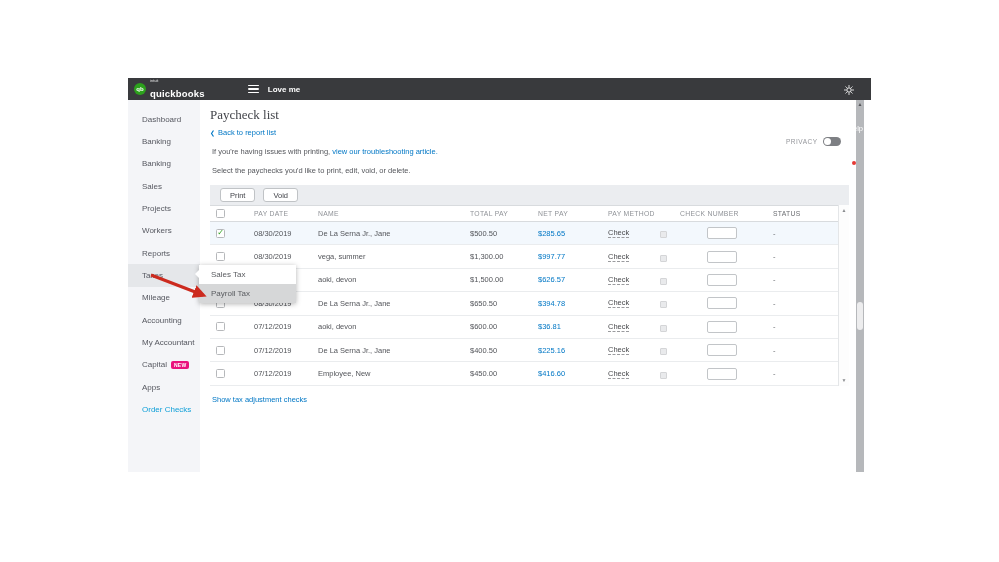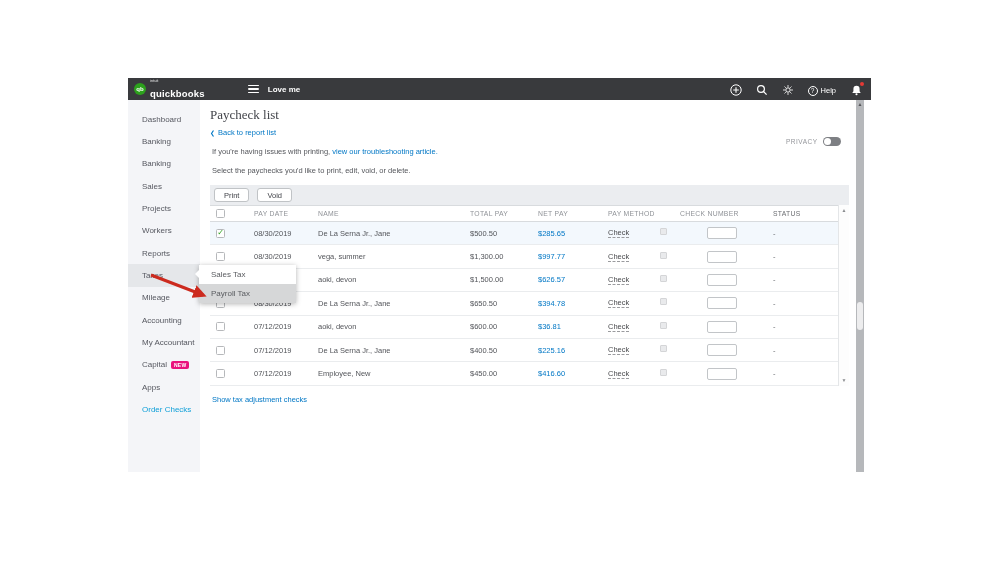--- a/index.html
+++ b/index.html
@@ -9,21 +9,21 @@
 
   
   .topbar { position:absolute; left:0; top:0; width:100%; height:22px; background:#393a3d; display:flex; align-items:center; z-index:10; }
   .qb-logo { width:12px; height:12px; border-radius:50%; background:#2ca01c; color:#fff; font-size:6px; font-weight:bold; display:flex; align-items:center; justify-content:center; margin-left:6px; flex:none; }
   .brand-stack { margin-left:4px; color:#fff; line-height:1; }
   .brand-prefix { font-size:4px; display:block; margin-bottom:1px; opacity:.85; }
   .brand-name { font-size:9.5px; font-weight:bold; letter-spacing:.2px; }
   .hamburger { margin-left:43px; width:11px; display:flex; flex-direction:column; gap:2px; cursor:pointer; }
   .hamburger span { display:block; height:1.5px; background:#fff; border-radius:1px; }
   .company { margin-left:9px; color:#fff; font-size:8px; font-weight:bold; }
-  .topbar-right { margin-left:auto; display:flex; align-items:flex-end; gap:14px; margin-right:8px; }
+  .topbar-right { margin-left:auto; display:flex; align-items:center; gap:28px; margin-right:8px;flex-direction:column; }
   .tb-icon { width:12px; height:12px; display:flex; align-items:center; justify-content:center; cursor:pointer; }
   .help-group { display:flex; align-items:center; gap:3px; cursor:pointer; }
   .help-circle { width:10px; height:10px; border:1px solid #fff; border-radius:50%; color:#fff; font-size:6.5px; display:flex; align-items:center; justify-content:center; }
   .help-text { color:#fff; font-size:7.5px; }
   .bell-wrap { position:relative; width:13px; height:13px; cursor:pointer; }
   .bell-dot { position:absolute; right:-1px; top:-1px; width:4px; height:4px; border-radius:50%; background:#e53935; }
 
   
   .sidebar { position:absolute; left:0; top:22px; width:72px; bottom:0; background:#f4f5f8; padding-top:8px; z-index:2; }
   .side-item { height:22.35px; display:flex; align-items:center; padding-left:14px; font-size:8px; color:#565860; cursor:pointer; white-space:nowrap; }
@@ -39,37 +39,37 @@
   .privacy { position:absolute; top:37px; left:586px; display:flex; align-items:center; gap:5px; }
   .privacy-label { font-size:6.5px; color:#94969b; letter-spacing:.5px; }
   .toggle { width:18px; height:9px; border-radius:5px; background:#7d7f83; position:relative; cursor:pointer; }
   .toggle-knob { position:absolute; left:1px; top:1px; width:7px; height:7px; border-radius:50%; background:#fff; }
   .notice { position:absolute; left:12px; top:47px; font-size:7.5px; color:#55575c; }
   .notice a, .inline-link { color:#0077c5; text-decoration:none; cursor:pointer; }
   .instruction { position:absolute; left:12px; top:66px; font-size:7.5px; color:#55575c; }
 
   .toolbar { position:absolute; left:10px; top:85px; width:639px; height:20px; background:#ebedf0; display:flex; align-items:center; }
   .btn { background:#fff; border:1px solid #c0c3c6; border-radius:3px; font-size:7.5px; color:#42444a; height:14px; padding:0 9px; display:flex; align-items:center; cursor:pointer; }
-  .btn-print { margin-left:4px; }
+  .btn-print { margin-left:10px; }
   .btn-void { margin-left:8px; }
   .sel-count { margin-left:12px; font-size:7.5px; color:#42444a;margin-top:48px; }
 
   
   .tbl { position:absolute; left:10px; top:105px; width:639px; background:#fff; }
   .thead { display:flex; height:17px; align-items:center; border-top:1px solid #d8dbde; border-bottom:1px solid #d8dbde; padding-right:11px; }
   .th { font-size:6.8px; color:#8f9297; letter-spacing:.3px; white-space:nowrap; overflow:hidden; padding-left:8px; }
   .row { display:flex; height:23.4px; align-items:center; border-bottom:1px solid #eaecee; padding-right:11px; }
   .row.selected { background:#f3f8fd; }
   .td { font-size:7.5px; color:#53555a; white-space:nowrap; overflow:hidden; padding-left:8px; }
   .col-cb { width:36px; padding-left:6px; display:flex; align-items:center; }
   .col-date { width:64px; }
   .col-name { width:152px; }
   .col-total { width:68px; }
   .col-net { width:70px; }
-  .col-method { width:72px; display:flex; align-items:flex-start; justify-content:space-between; padding-right:5px; }
+  .col-method { width:72px; display:flex; align-items:flex-end; justify-content:space-between; padding-right:5px; }
   .col-checknum { width:93px; }
   .col-status { width:73px; color:#6b6d71; }
   .cb { width:9px; height:9px; border:1px solid #b6b8bb; border-radius:1.5px; background:#fff; display:flex; align-items:center; justify-content:center; font-size:8px; color:#2ca01c; line-height:1; cursor:pointer; }
   .mini-cb { width:7px; height:7px; border:1px solid #d4d5d7; background:#e9eaec; border-radius:1px; flex:none; }
   .net-link { color:#0077c5; cursor:pointer; }
   .check-link { color:#4a4b4e; border-bottom:1px dashed #9a9b9e; cursor:pointer; }
   .checknum-input { width:30px; height:12px; border:1px solid #c2c5c8; border-radius:2px; margin-left:27px; font-size:7px; padding:0 2px; font-family:"Liberation Sans",sans-serif; }
   .tbl-scroll { position:absolute; right:0; top:0; bottom:0; width:11px; border-left:1px solid #e4e6e8; background:#fdfdfd; display:flex; flex-direction:column; justify-content:space-between; align-items:center; padding:3px 0; }
   .scroll-arrow { font-size:5px; color:#8b8d90; line-height:1; cursor:pointer; }
 

